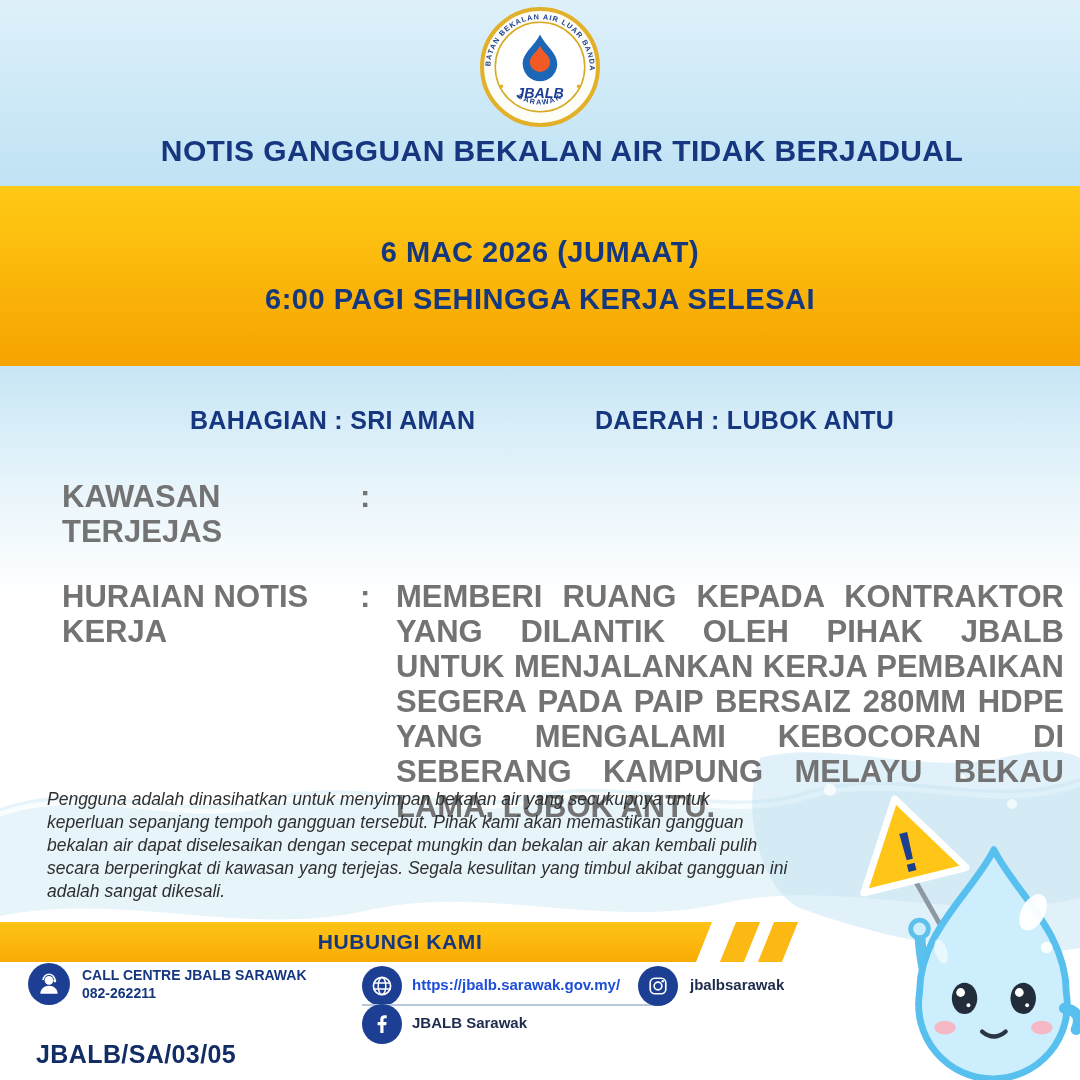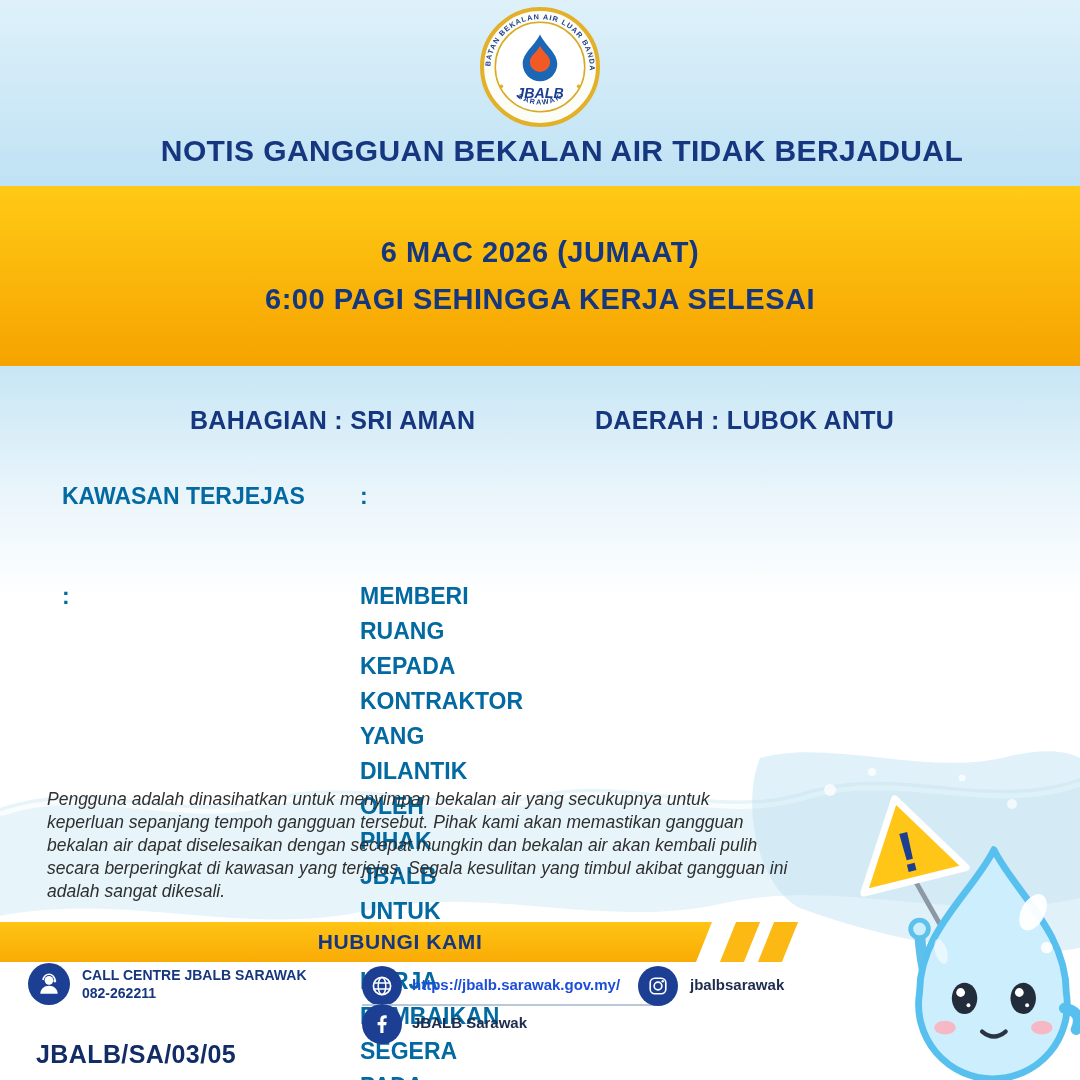--- a/index.html
+++ b/index.html
@@ -19,21 +19,21 @@
   
   .logo{top:6px;left:50%;transform:translateX(-50%);width:122px;height:122px;z-index:2;}
   
   .title{top:134px;left:0;width:1080px;text-align:center;font-size:30px;font-weight:bold;color:#16377f;letter-spacing:.4px;z-index:2;}
   
   .loc{font-size:25px;font-weight:bold;color:#16377f;letter-spacing:.3px;}
   .loc-bahagian{top:406px;left:168px;}
   .loc-daerah{top:406px;left:573px;}
   
   .detail-row{left:40px;width:1002px;display:grid;grid-template-columns:298px 36px 1fr;
-    font-size:23px;font-weight:bold;color:#0369a1;line-height:35px;}
+    font-size:31px;font-weight:bold;color:#737373;line-height:35px;}
   .detail-row .txt{text-align:justify;}
   .row-kawasan{top:479px;}
   .row-huraian{top:579px;}
   
   .splash{top:748px;left:0;width:1080px;height:220px;z-index:0;pointer-events:none;}
   
   .advisory{top:788px;left:25px;width:742px;font-style:italic;font-size:17.5px;line-height:23px;color:#2f2f2f;}
   
   .bar-main{top:922px;left:0;width:712px;height:40px;background:linear-gradient(180deg,#ffc415 0%,#f9ab05 100%);
     clip-path:polygon(0 0,100% 0,calc(100% - 16px) 100%,0 100%);z-index:3;}
@@ -107,20 +107,21 @@
 
   <div class="layer loc loc-bahagian">BAHAGIAN : SRI AMAN</div>
   <div class="layer loc loc-daerah">DAERAH : LUBOK ANTU</div>
 
   <div class="layer detail-row row-kawasan">
     <div class="lbl">KAWASAN TERJEJAS</div>
     <div class="sep">:</div>
   </div>
 
   <div class="layer detail-row row-huraian">
+    <div class="lbl">HURAIAN NOTIS KERJA</div>
     <div class="sep">:</div>
     <div class="txt">MEMBERI RUANG KEPADA KONTRAKTOR YANG DILANTIK OLEH PIHAK JBALB UNTUK MENJALANKAN KERJA PEMBAIKAN SEGERA PADA PAIP BERSAIZ 280MM HDPE YANG MENGALAMI KEBOCORAN DI SEBERANG KAMPUNG MELAYU BEKAU LAMA, LUBOK ANTU.</div>
   </div>
 
   <div class="layer advisory">Pengguna adalah dinasihatkan untuk menyimpan bekalan air yang secukupnya untuk keperluan sepanjang tempoh gangguan tersebut. Pihak kami akan memastikan gangguan bekalan air dapat diselesaikan dengan secepat mungkin dan bekalan air akan kembali pulih secara berperingkat di kawasan yang terjejas. Segala kesulitan yang timbul akibat gangguan ini adalah sangat dikesali.</div>
 
   <div class="abs bar-main"></div>
   <div class="abs bar-stripe stripe-1"></div>
   <div class="abs bar-stripe stripe-2"></div>
   <div class="abs bar-label">HUBUNGI KAMI</div>

